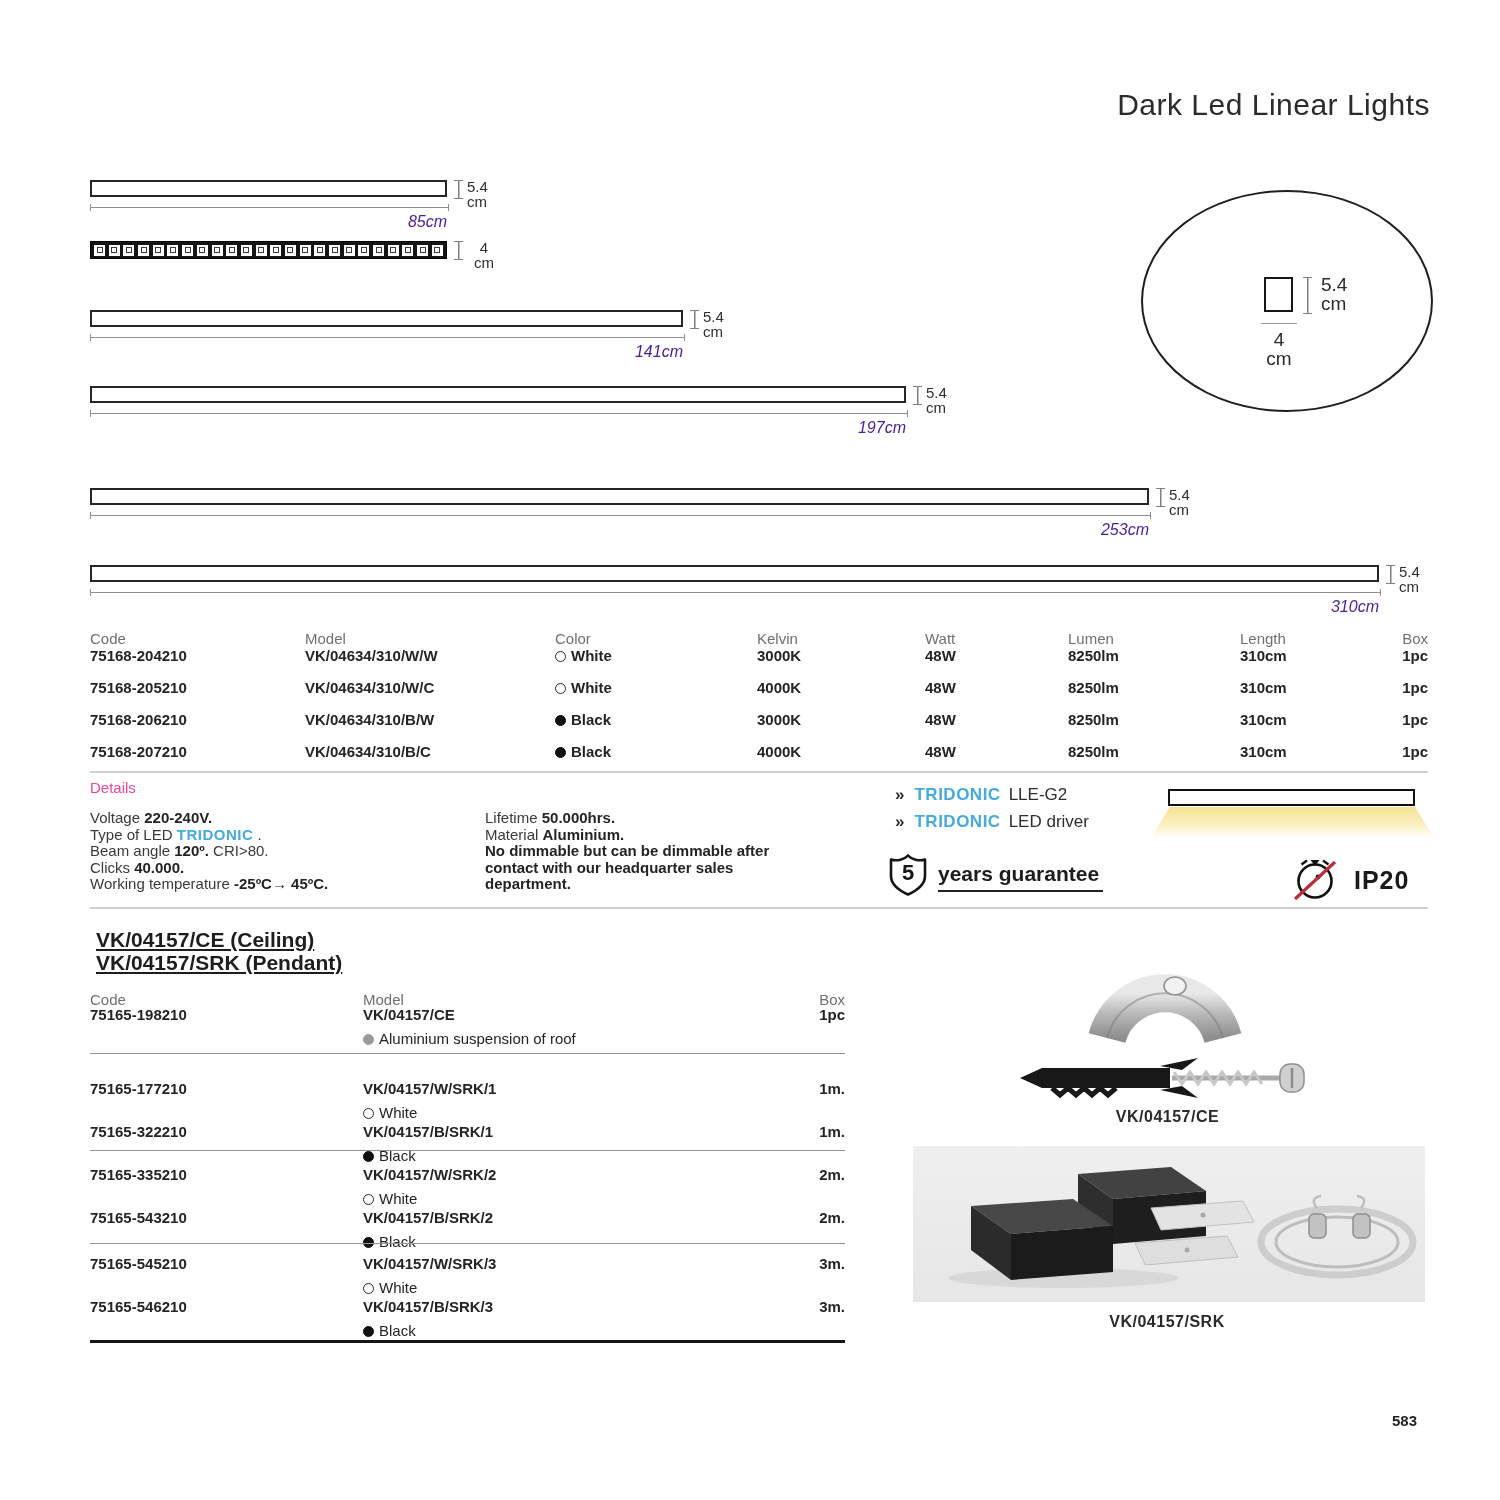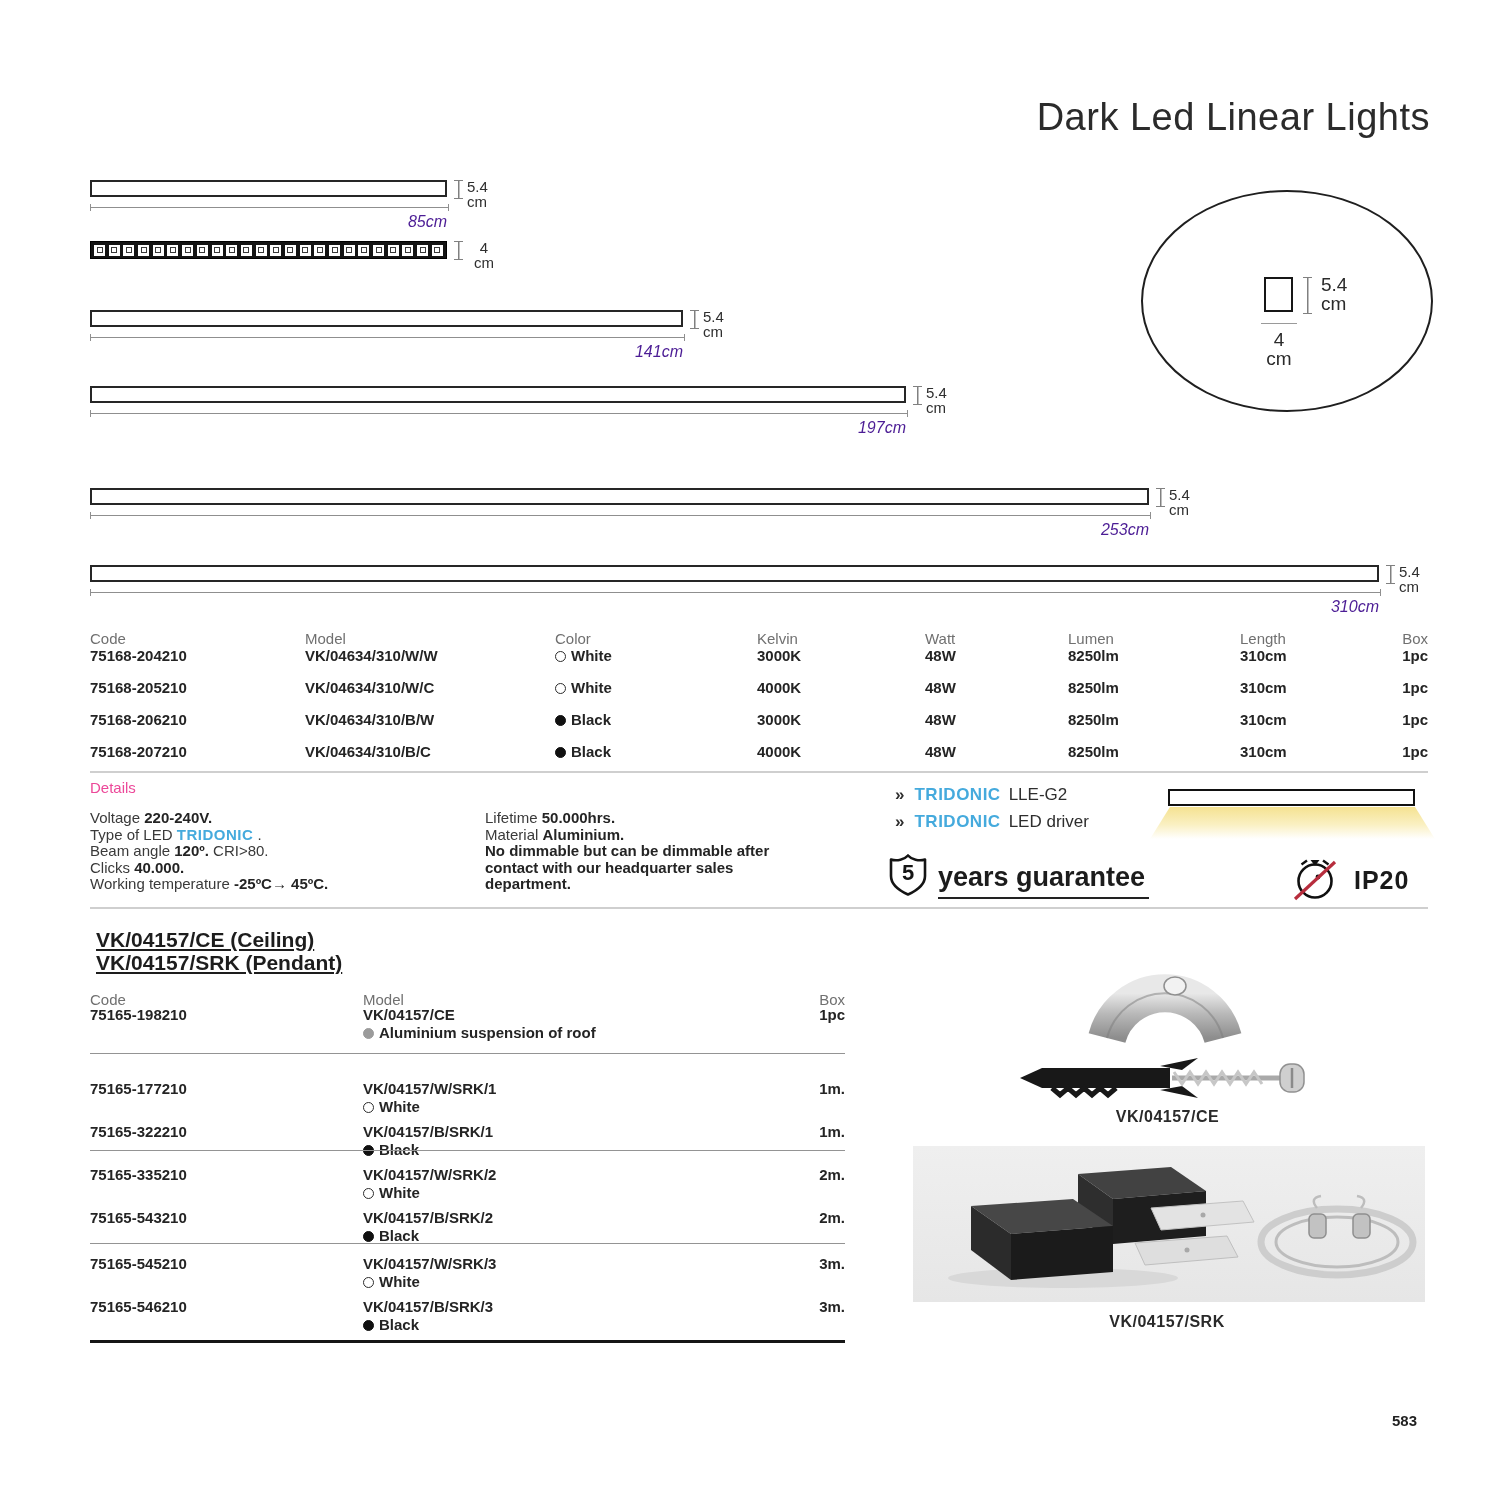--- a/index.html
+++ b/index.html
@@ -1,20 +1,20 @@
 <!DOCTYPE html>
 <html><head>
 <meta charset="utf-8">
 <style>
   html,body{margin:0;padding:0;background:#fff;}
   .page{position:relative;width:1500px;height:1500px;background:#fff;overflow:hidden;
         font-family:"Liberation Sans","DejaVu Sans",sans-serif;color:#2e2e2e;}
 
   
-  .title{position:absolute;top:96px;right:70px;font-size:38px;letter-spacing:.5px;color:#2b2b2b;}
+  .title{position:absolute;top:88px;right:70px;font-size:30px;letter-spacing:.5px;color:#2b2b2b;}
 
   
   .fig{position:absolute;left:90px;}
   .bar{box-sizing:border-box;width:100%;height:17px;border:2px solid #262626;background:#fff;}
   .strip{box-sizing:border-box;width:100%;height:18px;background:#141414;border:1px solid #000;
          display:flex;justify-content:space-between;align-items:center;padding:0 3px;}
   .led-cell{width:11px;height:11px;background:#fff;flex:0 0 auto;}
   .led-cell::after{content:"";display:block;width:4px;height:4px;margin:2.5px auto;border:1px solid #3a3a3a;}
   .vtick{position:absolute;width:9px;height:17px;border-top:1.5px solid #808080;border-bottom:1.5px solid #808080;
          background:linear-gradient(#808080,#808080) center/1.5px 100% no-repeat;}
@@ -61,34 +61,34 @@
   .bullet .chev{font-weight:700;margin-right:10px;}
   .bullet .blue{margin-right:8px;}
   .b1{top:785px;} .b2{top:812px;}
   .fixture{position:absolute;left:1168px;top:789px;width:247px;height:17px;border:2.5px solid #111;background:#fff;box-sizing:border-box;}
   .glow{position:absolute;left:1150px;top:807px;width:285px;height:32px;
         background:linear-gradient(180deg,#f5e291 0%,#faf0c2 55%,rgba(250,243,210,0) 100%);
         clip-path:polygon(7% 0,93% 0,100% 100%,0 100%);}
   .guar{position:absolute;left:888px;top:853px;height:46px;}
   .guar svg{position:absolute;left:0;top:0;}
   .guar .num{position:absolute;left:0;top:7px;width:40px;text-align:center;font-size:22px;font-weight:700;color:#141414;}
-  .guar .txt{position:absolute;left:50px;top:9px;font-size:27px;font-weight:700;color:#1c1c1c;
+  .guar .txt{position:absolute;left:50px;top:9px;font-size:21px;font-weight:700;color:#1c1c1c;
              border-bottom:2.5px solid #222;padding:0 4px 4px 0;white-space:nowrap;}
   .ip{position:absolute;left:1288px;top:850px;}
   .ip .txt{position:absolute;left:66px;top:16px;font-size:25px;font-weight:700;color:#1a1a1a;letter-spacing:1px;}
 
   
   .h2a{position:absolute;left:90px;font-size:21px;font-weight:700;color:#1d1d1d;text-decoration:underline;margin-left:6px;}
   .s2h1{top:928px;} .s2h2{top:951px;}
   .t2{position:absolute;left:90px;top:985px;width:755px;font-size:15px;}
   .t2row{position:absolute;left:0;width:755px;display:grid;grid-template-columns:273px 400px 1fr;}
   .t2row>div:last-child{text-align:right;}
   .t2 .hdr{color:#707070;}
   .t2 .val{font-weight:700;color:#242424;}
-  .t2 .note{font-weight:700;color:#242424;margin-top:1px;}
+  .t2 .note{font-weight:400;color:#242424;margin-top:7px;}
   .q0{top:6px;} .q1{top:21px;} .q2{top:95px;} .q3{top:138px;} .q4{top:181px;}
   .q5{top:224px;} .q6{top:270px;} .q7{top:313px;}
   .t2div{position:absolute;left:0;width:755px;height:1px;background:#949494;}
   .d1{top:68px;} .d2{top:165px;} .d3{top:258px;}
   .t2end{position:absolute;left:0;top:355px;width:755px;height:3px;background:#161616;}
 
   
   .imgwrap{position:absolute;}
   .cap{position:absolute;text-align:center;font-size:16px;font-weight:700;color:#2a2a2a;letter-spacing:.5px;}
   .capce{left:1085px;top:1108px;width:165px;}

